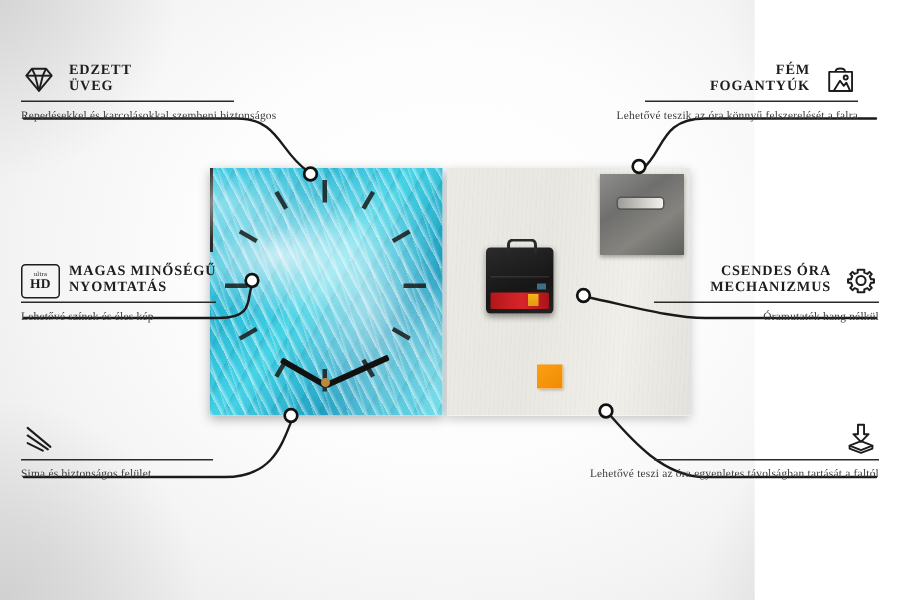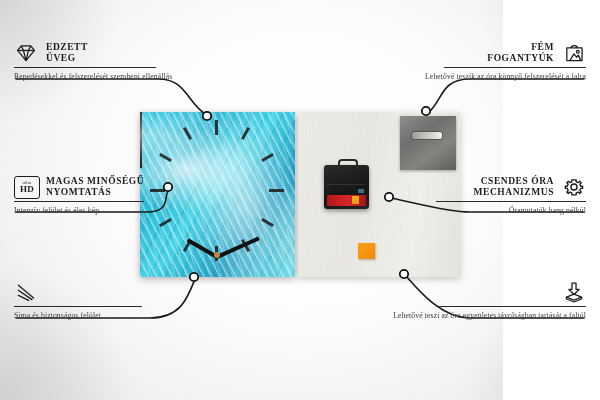--- a/index.html
+++ b/index.html
@@ -129,21 +129,21 @@
   .co-icon{flex:0 0 auto;width:24px;height:22px;color:#1d1d1d;text-align:right;}
   .co-icon svg{display:block;width:100%;height:100%;}
 
   #callout-glass{left:14px;top:42px;}
   #callout-glass .co-rule{width:142px;}
   #callout-print{left:14px;top:176px;}
   #callout-print .co-rule{width:130px;}
   #callout-edges{left:14px;top:281px;}
   #callout-edges .co-rule{width:128px;}
 
-  #callout-handles{left:386px;top:42px;width:200px;}
+  #callout-handles{left:372px;top:42px;width:200px;}
   #callout-handles .co-rule{width:142px;margin-left:auto;}
   #callout-silent{left:386px;top:176px;width:200px;}
   #callout-silent .co-rule{width:150px;margin-left:auto;}
   #callout-foam{left:386px;top:281px;width:200px;}
   #callout-foam .co-rule{width:150px;margin-left:auto;}
 
   .hd-badge{
     width:24px;height:21px;border:1.4px solid #1d1d1d;border-radius:3px;
     display:flex;flex-direction:column;align-items:center;justify-content:center;
     line-height:1;color:#1d1d1d;
@@ -226,38 +226,38 @@
               <path d="M19.5,4.5 L17,10 L14,22"></path>
         </g>
           </svg>
       </span>
       <span class="co-title">
         <span>EDZETT</span><br>
         <span>ÜVEG</span>
       </span>
     </div>
     <div class="co-rule"></div>
-    <div class="co-sub">Repedésekkel és felszerelését szembeni ellenállás</div>
+    <div class="co-sub">Repedésekkel és karcolásokkal szembeni biztonságos</div>
   </div>
 
   <div class="callout left" id="callout-print">
     <div class="co-head">
       <span class="co-icon">
         <span class="hd-badge">
           <span class="u">ultra</span>
           <span class="h">HD</span>
         </span>
       </span>
       <span class="co-title">
         <span>MAGAS MINŐSÉGŰ</span><br>
         <span>NYOMTATÁS</span>
       </span>
     </div>
     <div class="co-rule"></div>
-    <div class="co-sub">Intenzív felület és éles kép</div>
+    <div class="co-sub">Lehetővé színek és éles kép</div>
   </div>
 
   <div class="callout left" id="callout-edges">
     <div class="co-head">
       <span class="co-icon">
         <svg viewBox="0 0 28 26">
             <g fill="none" stroke="currentColor" stroke-width="1.6" stroke-linecap="round">
           <path d="M5,5 L23,20"></path>
               <path d="M5,11 L21,22"></path>
               <path d="M5,17 L17,23"></path>

